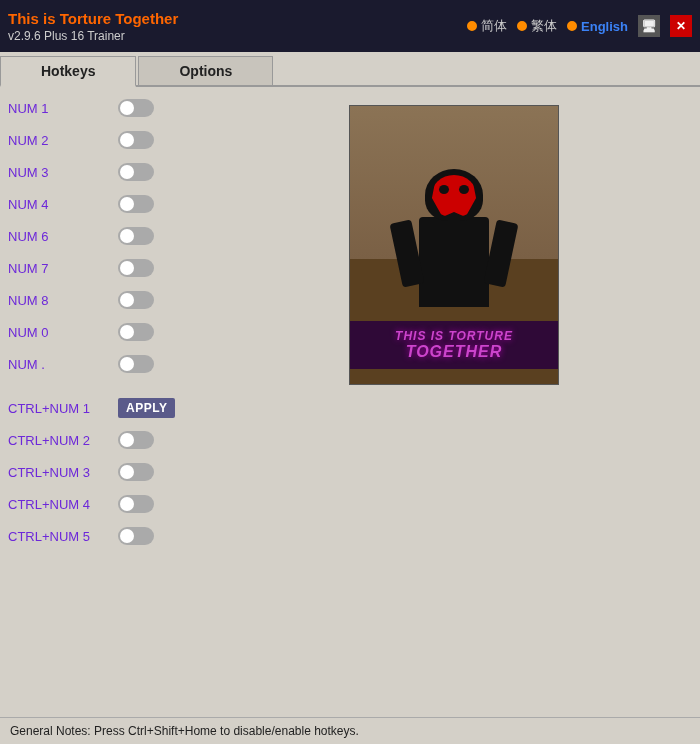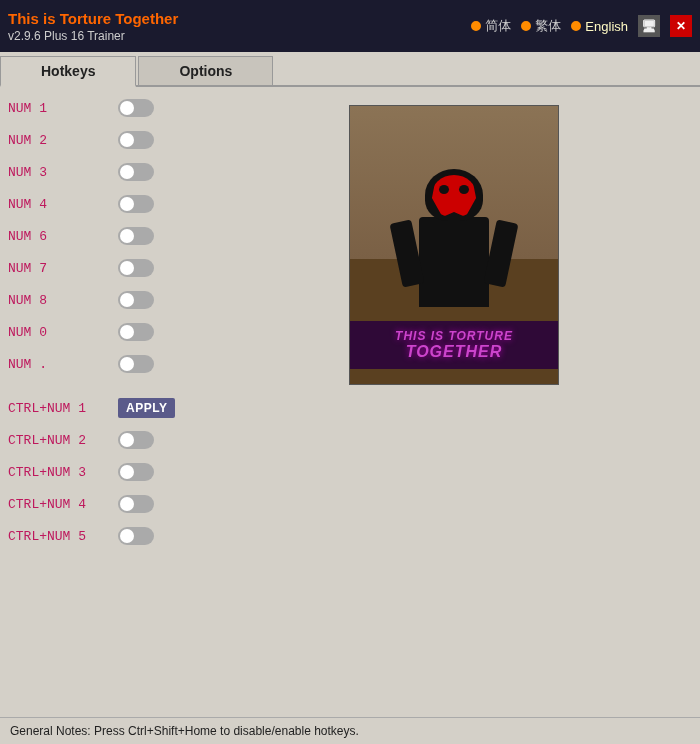--- a/index.html
+++ b/index.html
@@ -45,22 +45,22 @@
     }
     .lang-option {
       display: flex;
       align-items: center;
       gap: 4px;
       font-size: 13px;
       color: #ccc;
       cursor: pointer;
     }
     .lang-option.active {
-      color: #fef9c3;
-      font-weight: normal;
+      color: #3b82f6;
+      font-weight: bold;
     }
     .radio-dot {
       width: 10px;
       height: 10px;
       border-radius: 50%;
       border: 2px solid #999;
       background: transparent;
       display: inline-block;
       flex-shrink: 0;
     }
@@ -136,23 +136,22 @@
     }
     .hotkey-row {
       display: flex;
       align-items: center;
       margin-bottom: 6px;
       height: 26px;
     }
     .hotkey-label {
       width: 110px;
       font-size: 13px;
-      color: #be185d;
+      color: #6d28d9;
       font-weight: 500;
-      font-family: Liberation Mono, monospace;
     }
     .toggle-switch {
       position: relative;
       width: 36px;
       height: 18px;
       cursor: pointer;
     }
     .toggle-track {
       width: 36px;
       height: 18px;

